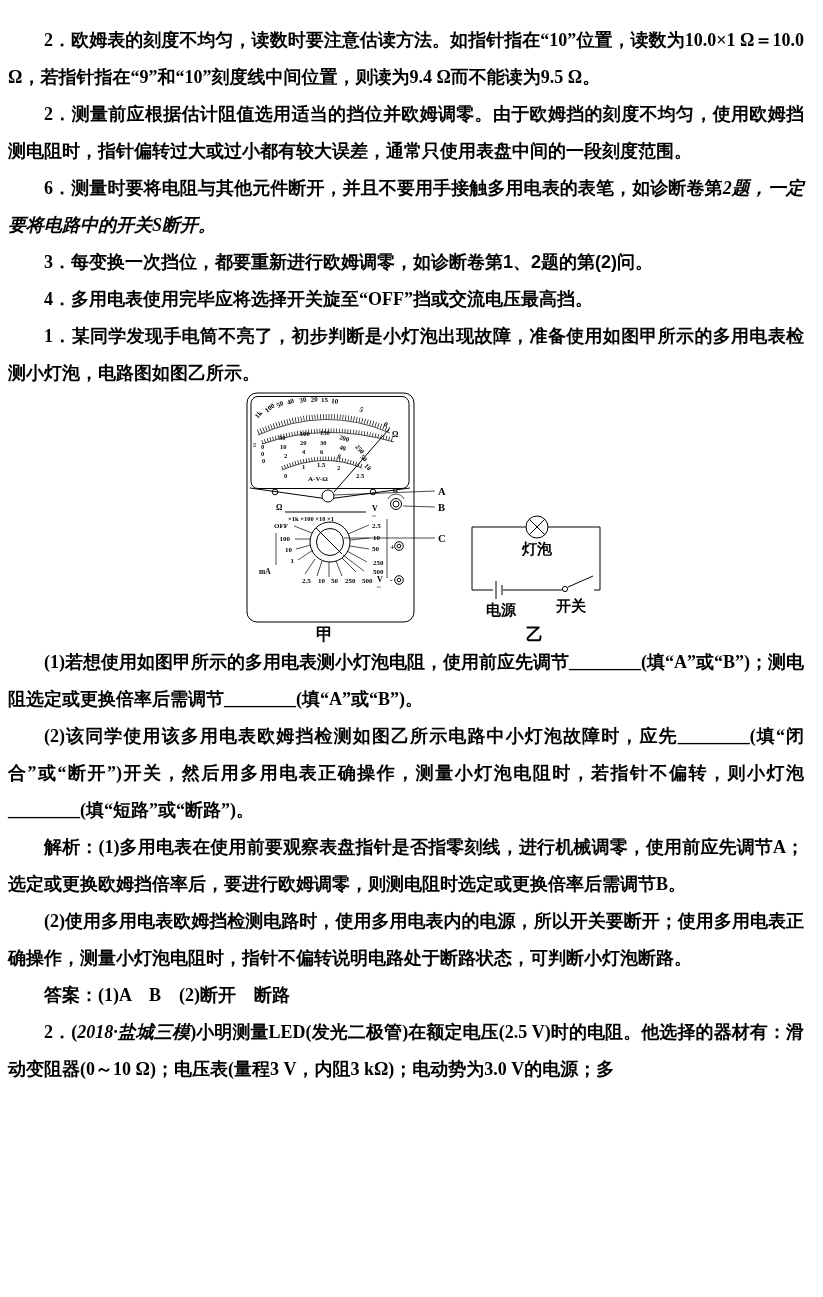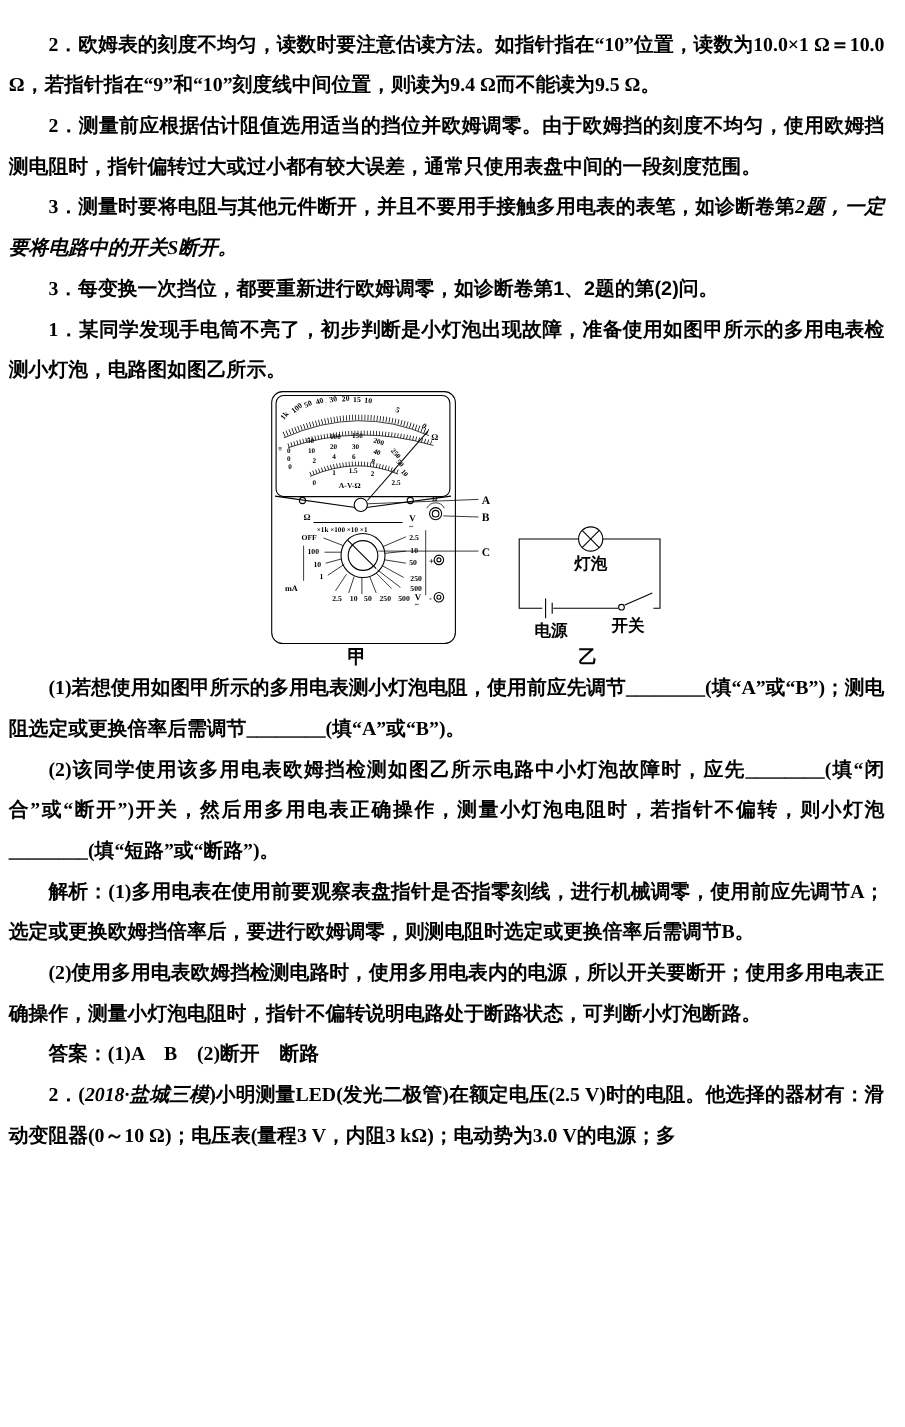--- a/index.html
+++ b/index.html
@@ -30,24 +30,25 @@
 </head>
 <body>
 
 <div class="page">
 
   <p class="para"><span>2．欧姆表的刻度不均匀，读数时要注意估读方法。如指针指在“10”位置，读数为10.0×1 Ω＝10.0 Ω，若指针指在“9”和“10”刻度线中间位置，则读为9.4 Ω而不能读为9.5 Ω。</span></p>
 
 
   <p class="para"><span>2．测量前应根据估计阻值选用适当的挡位并欧姆调零。由于欧姆挡的刻度不均匀，使用欧姆挡测电阻时，指针偏转过大或过小都有较大误差，通常只使用表盘中间的一段刻度范围。</span></p>
 
-  <p class="para"><span>3．测量时要将电阻与其他元件断开，并且不要用手接触多用电表的表笔，</span><span class="b-hei">如诊断卷第</span><span class="b-kai">2题，一定要将电路中的开关S断开。</span></p>
+  <p class="para"><span>6．测量时要将电阻与其他元件断开，并且不要用手接触多用电表的表笔，</span><span class="b-hei">如诊断卷第</span><span class="b-kai">2题，一定要将电路中的开关S断开。</span></p>
 
   <p class="para"><span>3．每变换一次挡位，都要重新进行欧姆调零，</span><span class="b-hei">如诊断卷第1、2题的第(2)问。</span></p>
 
+  <p class="para"><span>4．多用电表使用完毕应将选择开关旋至“OFF”挡或交流电压最高挡。</span></p>
 
 
   <p class="para"><span>1．某同学发现手电筒不亮了，初步判断是小灯泡出现故障，准备使用如图甲所示的多用电表检测小灯泡，电路图如图乙所示。</span></p>
 
   <div class="figure">
 
     <svg style="left:238px;" width="220" height="252" viewBox="0 0 220 252">
       <g>
         <rect x="1" y="1" width="167" height="229" rx="10" class="ln" stroke-width="1.6"></rect>
         <rect x="5" y="4.5" width="158" height="92" rx="7" class="ln" stroke-width="1.1"></rect>

